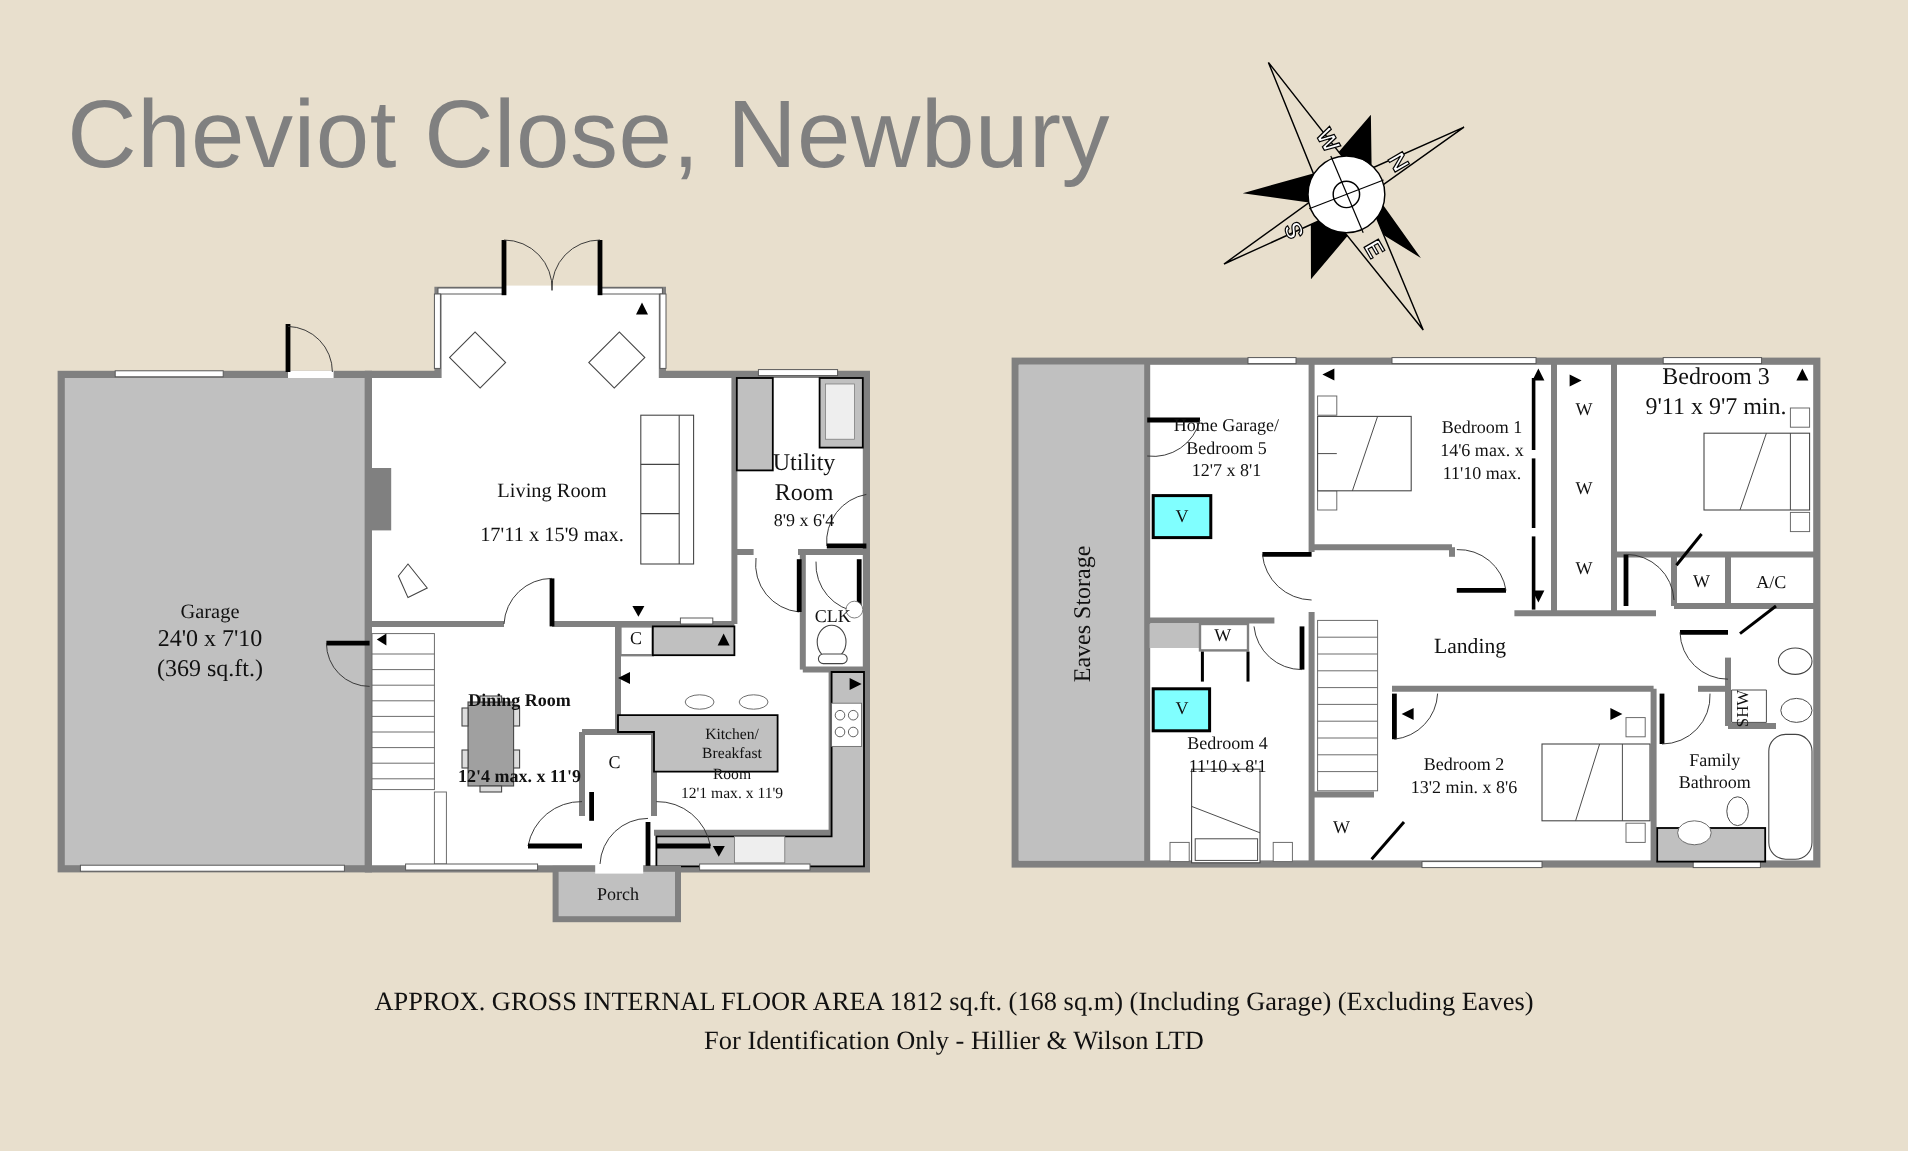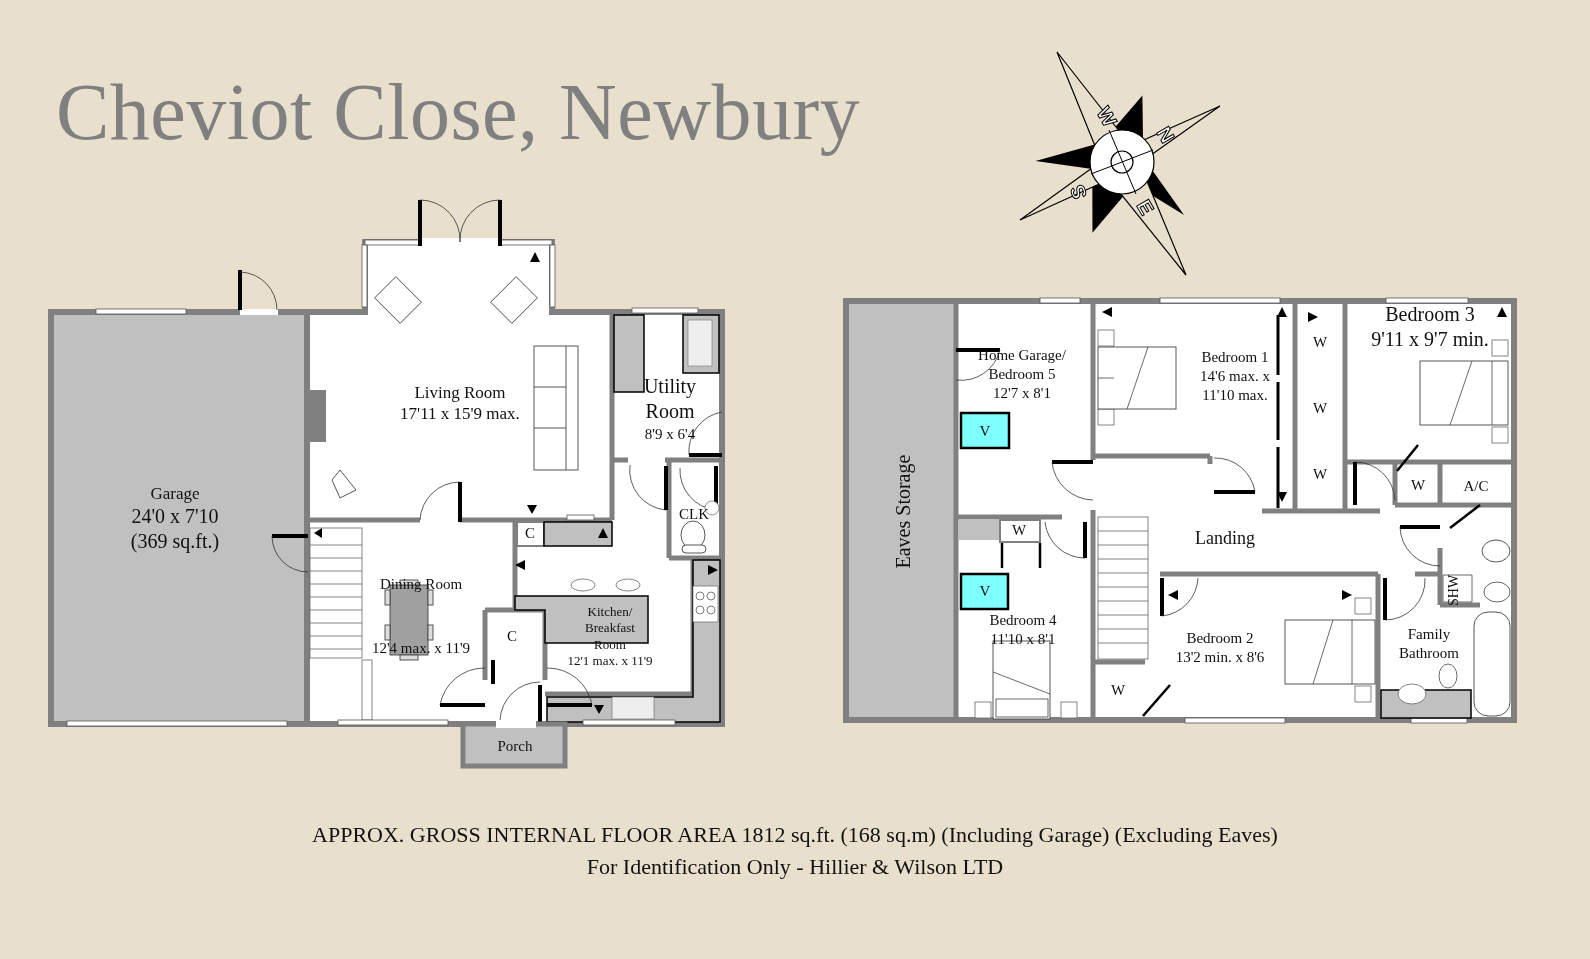--- a/index.html
+++ b/index.html
@@ -1,20 +1,20 @@
 <!DOCTYPE html>
 <html><head>
 <meta charset="utf-8">
 <style>
   html,body{margin:0;padding:0;}
   body{width:1590px;height:959px;background:#e8dfcd;position:relative;overflow:hidden;font-family:"DejaVu Serif","Liberation Serif",serif;}
-  .title{position:absolute;left:56px;top:72px;font-family:Liberation Serif, serif;font-size:80px;color:#808080;letter-spacing:0.5px;line-height:1;}
+  .title{position:absolute;left:56px;top:72px;font-family:Liberation Sans, sans-serif;font-size:80px;color:#808080;letter-spacing:0.5px;line-height:1;}
   svg.plan{position:absolute;left:0;top:0;}
   .lbl{position:absolute;text-align:center;color:#111;font-family:"Liberation Serif",serif;line-height:1.25;white-space:nowrap;}
-  .lbl .n{display:block;font-size:17px;}
+  .lbl .n{display:block;font-size:17px;margin-top:16px;}
   .lbl .d{display:block;font-size:20px;}
   .sm{font-size:15px;margin-top:45px;}
   .footer{position:absolute;left:0;width:1590px;text-align:center;font-family:"Liberation Serif",serif;color:#111;font-size:22px;}
   .vert{position:absolute;transform:rotate(-90deg);transform-origin:center;font-family:"Liberation Serif",serif;font-size:20px;color:#111;white-space:nowrap;}
   .tag{position:absolute;font-family:"Liberation Serif",serif;font-size:15px;color:#111;text-align:center;}
 </style>
 </head>
 <body>
 
 <div class="title">Cheviot Close, Newbury</div>
@@ -295,21 +295,21 @@
 </div>
 <div class="lbl" style="left:380px;top:382px;width:160px;">
   <span class="n">Living Room</span>
   <span class="n">17'11 x 15'9 max.</span>
 </div>
 <div class="lbl" style="left:630px;top:374px;width:80px;">
   <span class="d">Utility</span>
   <span class="d">Room</span>
   <span class="sm">8'9 x 6'4</span>
 </div>
-<div class="lbl" style="left:356px;top:530px;width:130px;">
+<div class="lbl" style="left:368px;top:530px;width:130px;font-weight:bold;">
   <span class="sm" style="display:block">Dining Room</span>
   <span class="sm" style="display:block">12'4 max. x 11'9</span>
 </div>
 <div class="lbl" style="left:555px;top:604px;width:110px;font-size:13px;">
   <span style="display:block">Kitchen/</span>
   <span style="display:block">Breakfast</span>
   <span style="display:block">Room</span>
   <span style="display:block">12'1 max. x 11'9</span>
 </div>
 <div class="lbl" style="left:480px;top:737px;width:70px;font-size:15px;">Porch</div>

